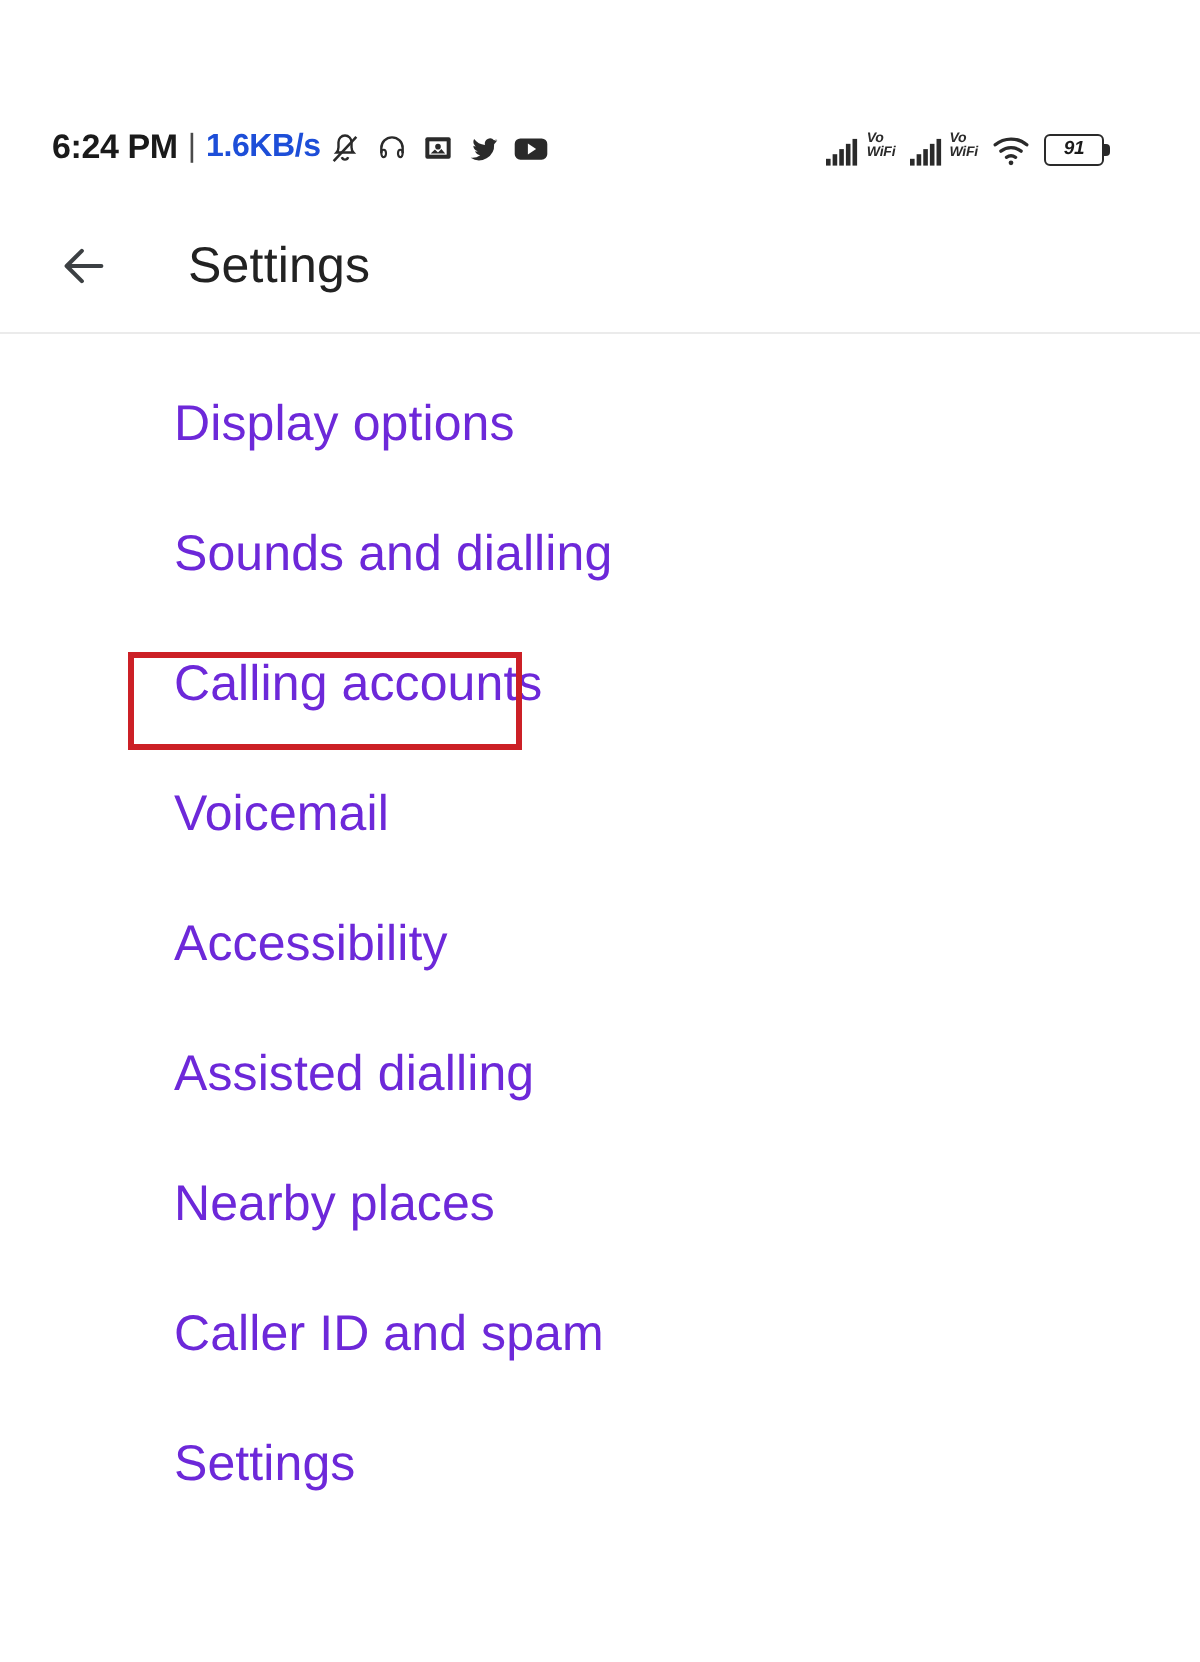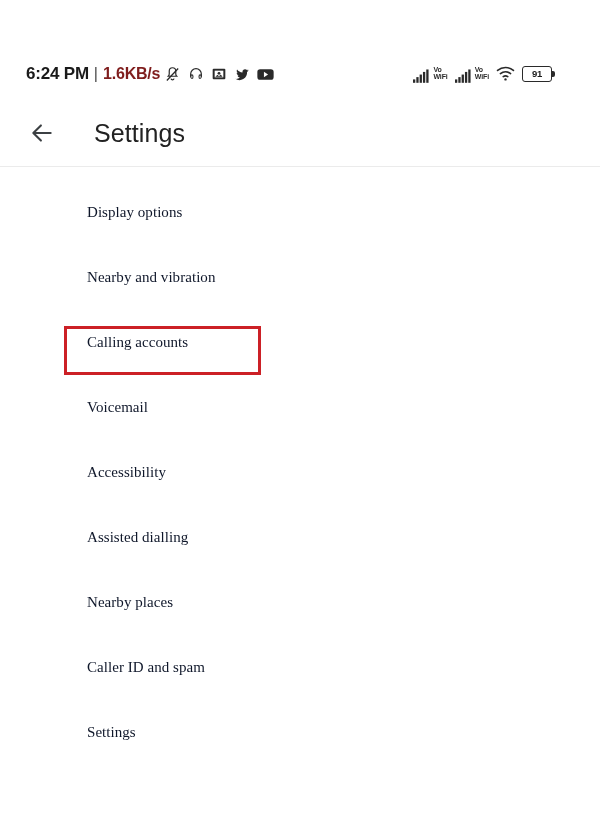--- a/index.html
+++ b/index.html
@@ -42,36 +42,37 @@
   .status-sep {
     font-size: 16px;
     font-weight: normal;
     color: #4a4a4a;
     margin: 0 5px;
   }
 
   .status-rate {
     font-size: 16px;
     font-weight: bold;
-    color: #7f1d1d;
+    color: #1d4ed8;
     letter-spacing: -0.2px;
     white-space: nowrap;
   }
 
   .status-icons-left {
     display: flex;
     align-items: center;
     gap: 7px;
     margin-left: 4px;
   }
 
   .status-right {
     display: flex;
-    align-items: flex-start;
+    align-items: flex-end;
     gap: 7px;
+    font-style: italic;
   }
 
   .sig-group {
     display: flex;
     align-items: flex-end;
     gap: 3px;
   }
 
   .volte-lbl {
     display: flex;
@@ -161,25 +162,24 @@
   .list-item {
     position: relative;
     height: 65px;
     display: flex;
     align-items: center;
     padding-left: 87px;
     cursor: pointer;
   }
 
   .list-item-label {
-    font-size: 15px;
-    color: #0f172a;
+    font-size: 25px;
+    color: #6d28d9;
     letter-spacing: 0.05px;
     line-height: 1;
-    font-family: Liberation Serif, serif;
   }
 
   
   .highlight-box {
     position: absolute;
     left: 64px;
     top: 326px;
     width: 197px;
     height: 49px;
     border: 3px solid #cc2026;
@@ -298,21 +298,21 @@
 </div>
 <div class="divider"></div>
 
 <div class="list">
 
   <div class="list-item">
     <span class="list-item-label">Display options</span>
   </div>
 
   <div class="list-item">
-    <span class="list-item-label">Nearby and vibration</span>
+    <span class="list-item-label">Sounds and dialling</span>
   </div>
 
 
   <div class="list-item">
     <span class="list-item-label">Calling accounts</span>
   </div>
 
 
   <div class="list-item">
     <span class="list-item-label">Voicemail</span>

